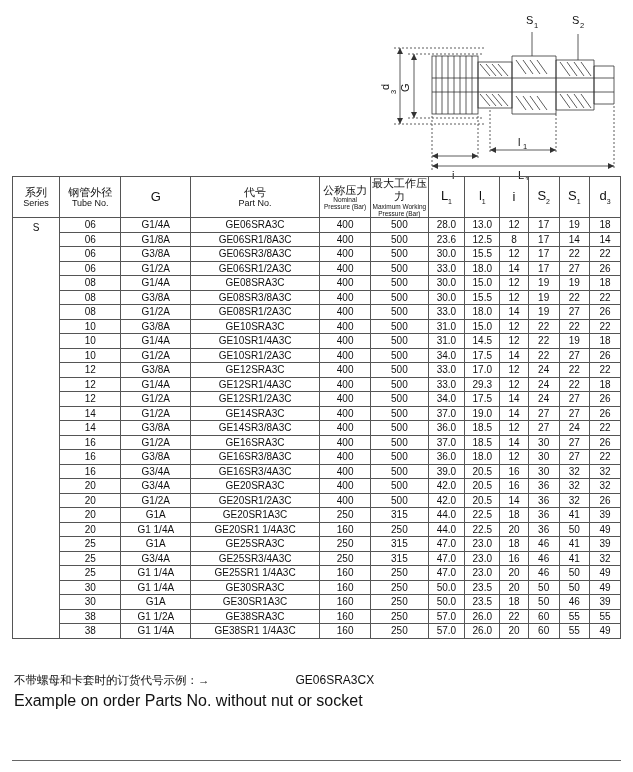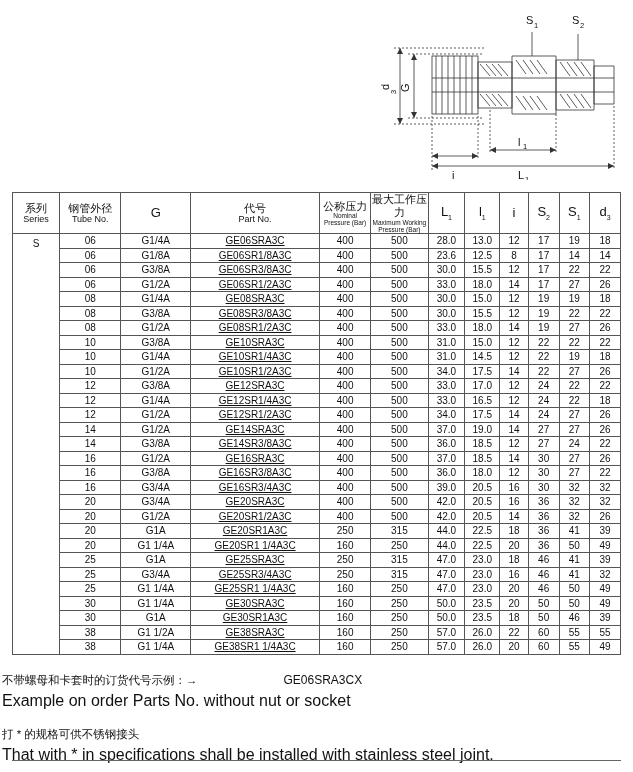--- a/index.html
+++ b/index.html
@@ -28,21 +28,21 @@
     top: 4px;
     width: 248px;
     height: 176px;
   }
   .drawing svg { display: block; }
 
   
   .table-wrap {
     position: absolute;
     left: 12px;
-    top: 192px;
+    top: 176px;
     width: 609px;
   }
   table.spec {
     border-collapse: collapse;
     width: 609px;
     table-layout: fixed;
     font-size: 10px;
   }
   table.spec th, table.spec td {
     border: 1px solid #555;
@@ -62,36 +62,35 @@
   .hdr-big { font-size: 13px; display: block; }
 
   table.spec tbody td {
     height: 13.5px;
     font-size: 10px;
     white-space: nowrap;
   }
   td.partno {
     text-align: left;
     padding-left: 6px;
-    text-decoration: underline;
   }
   td.series {
     text-align: left;
     padding-left: 6px;
     font-size: 10px;
   }
   
   tbody tr td { border-top: none; border-bottom: none; }
   tbody tr.grp-first td { border-top: 1px solid #555; }
   tbody tr.grp-last td { border-bottom: 1px solid #555; }
 
   
   .notes {
     position: absolute;
-    left: 2px;
+    left: 14px;
     top: 672px;
     width: 610px;
     font-size: 11px;
   }
   .note-line { line-height: 1.45; }
   .note-cn { font-size: 11.5px; }
   .note-en { font-size: 16px; }
   .note-row {
     display: flex;
     align-items: baseline;
@@ -421,21 +420,21 @@
             <td>22</td>
             <td>22</td>
           </tr>
           <tr>
             <td>12</td>
             <td>G1/4A</td>
             <td class="partno">GE12SR1/4A3C</td>
             <td>400</td>
             <td>500</td>
             <td>33.0</td>
-            <td>16.5</td>
+            <td>29.3</td>
             <td>12</td>
             <td>24</td>
             <td>22</td>
             <td>18</td>
           </tr>
           <tr>
             <td>12</td>
             <td>G1/2A</td>
             <td class="partno">GE12SR1/2A3C</td>
             <td>400</td>
@@ -659,20 +658,16 @@
     </table>
   </div>
 
   <div class="notes">
     <div class="note-row">
       <div class="note-line note-cn">不带螺母和卡套时的订货代号示例：→</div>
       <div class="note-example">GE06SRA3CX</div>
     </div>
     <div class="note-line note-en">Example on order Parts No. without nut or socket</div>
 
-    <div class="note-block2">
-      <div class="note-line note-cn">打 * 的规格可供不锈钢接头</div>
-      <div class="note-line note-en">That with * in specifications shall be installed with stainless steel joint.</div>
-    </div>
   </div>
 
   <hr class="sep">
 </div>
 
 </body></html>

